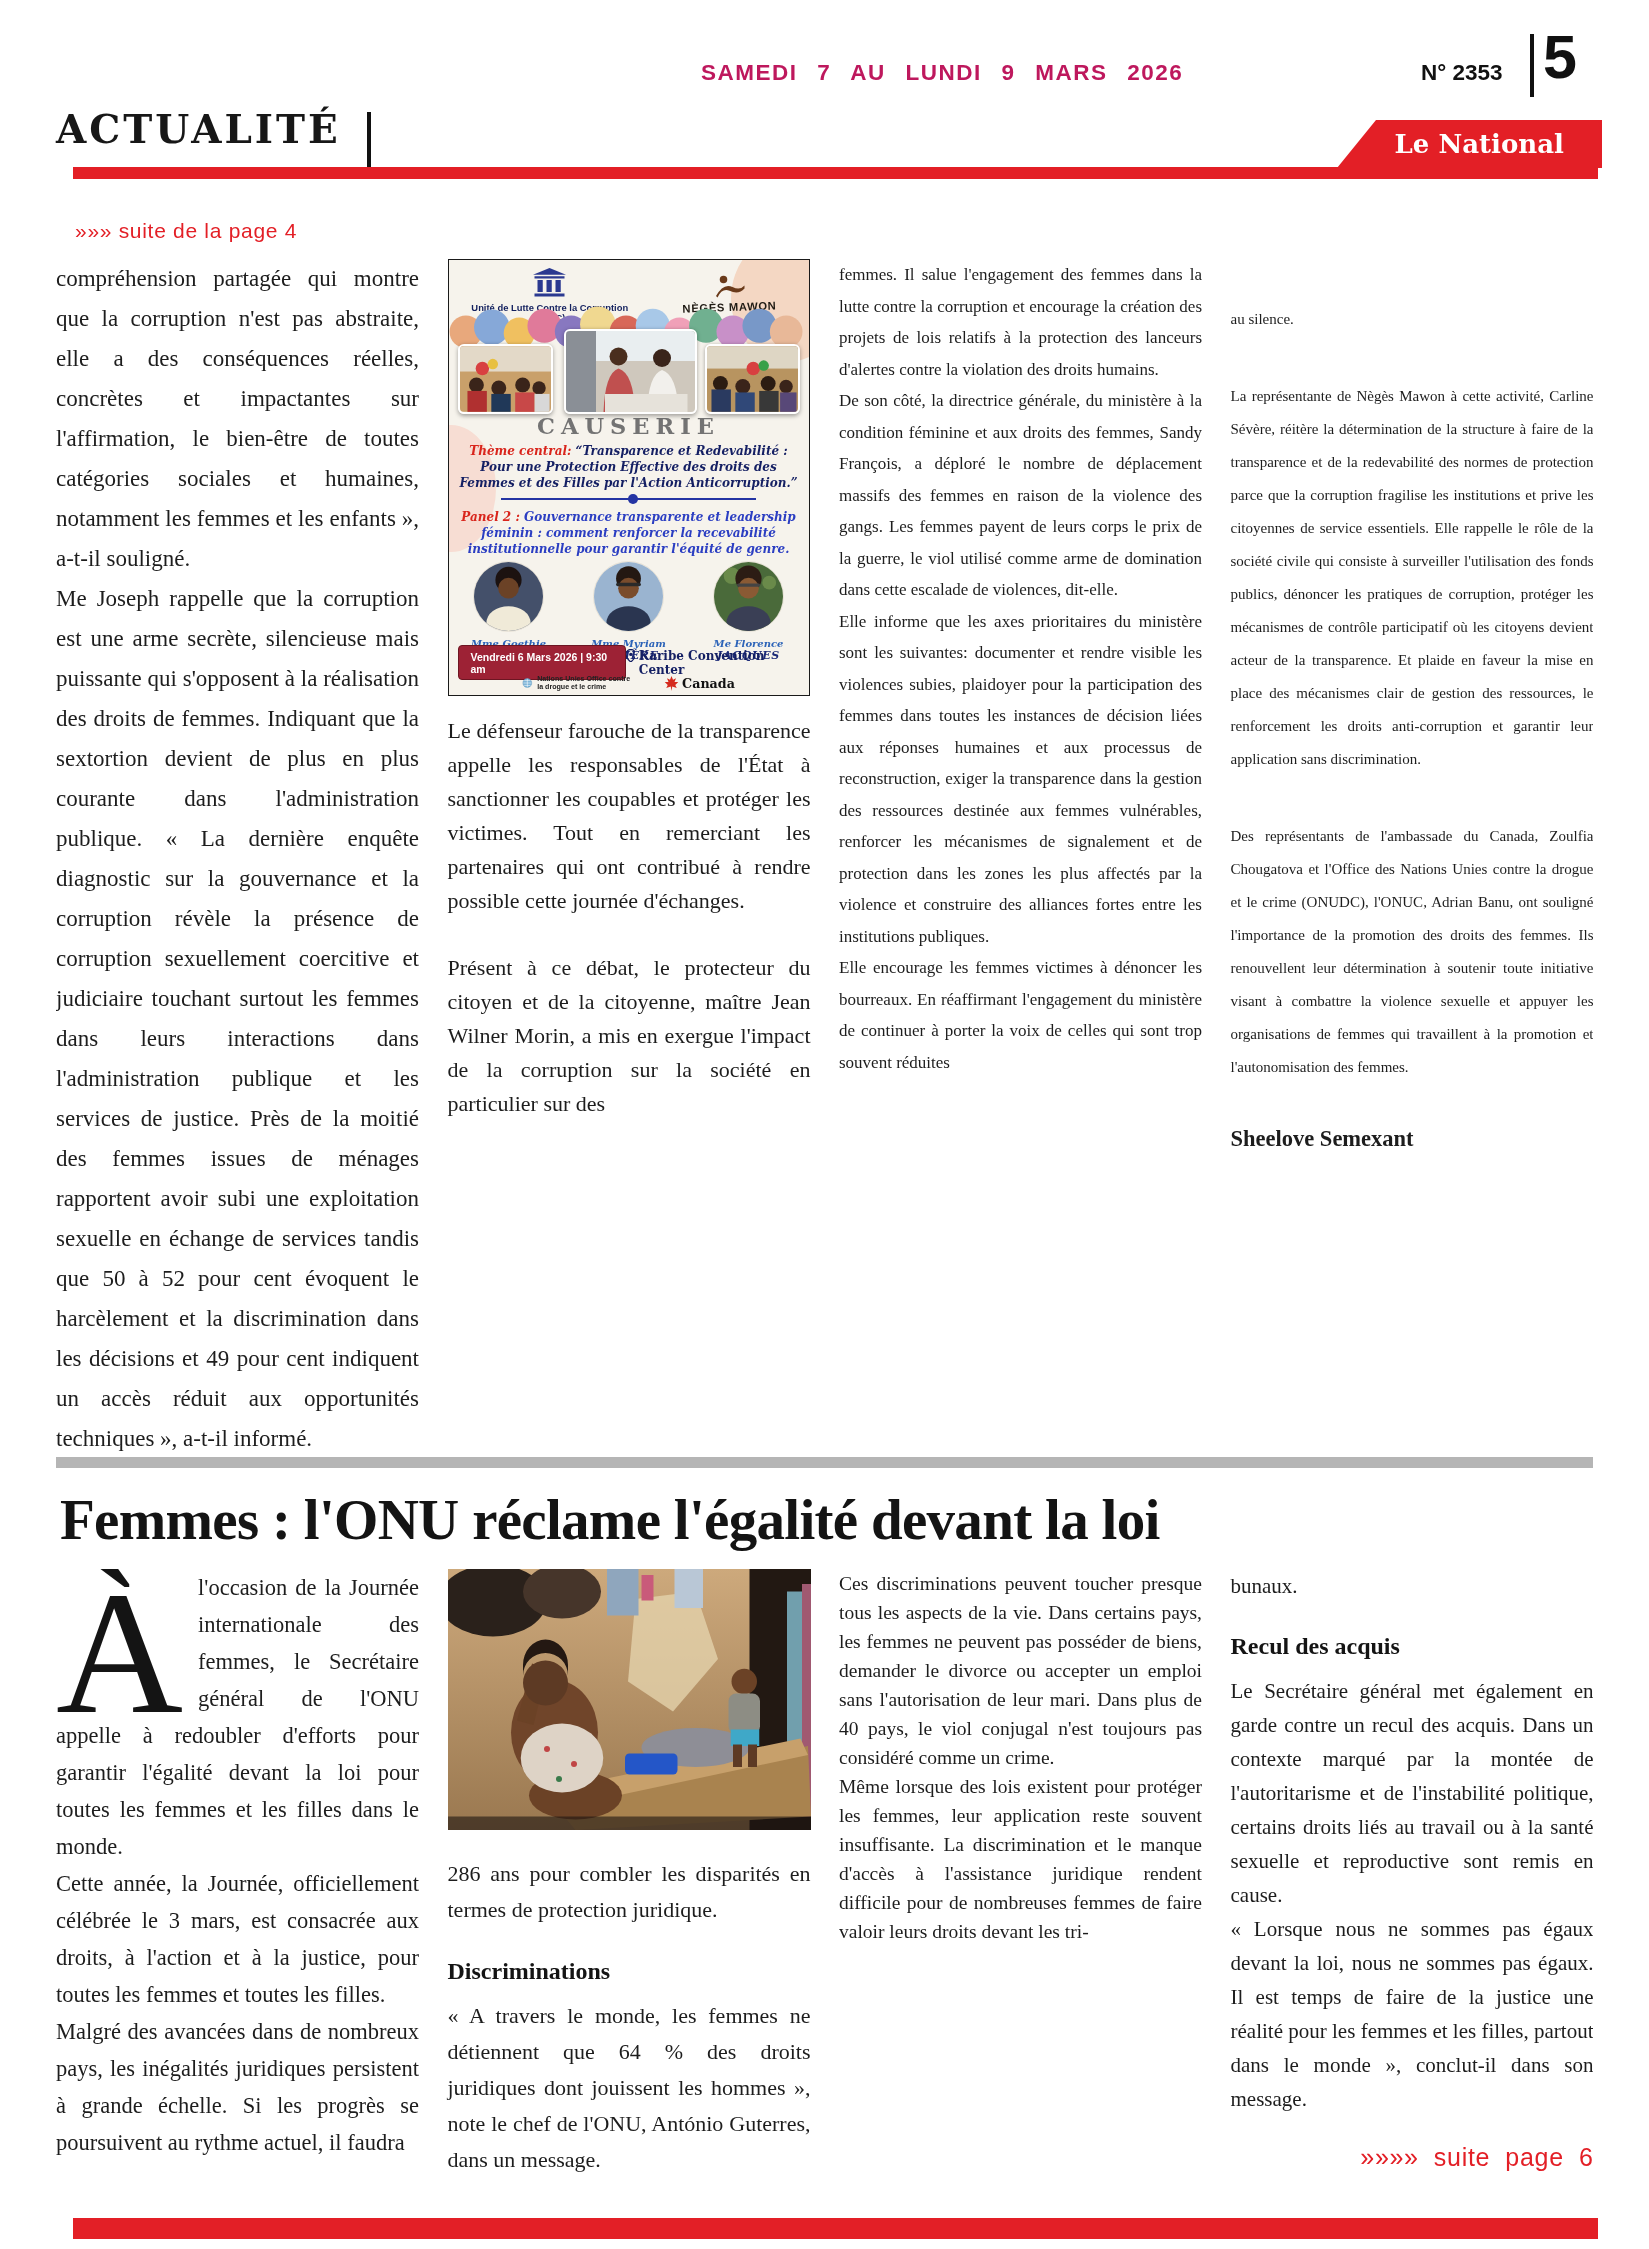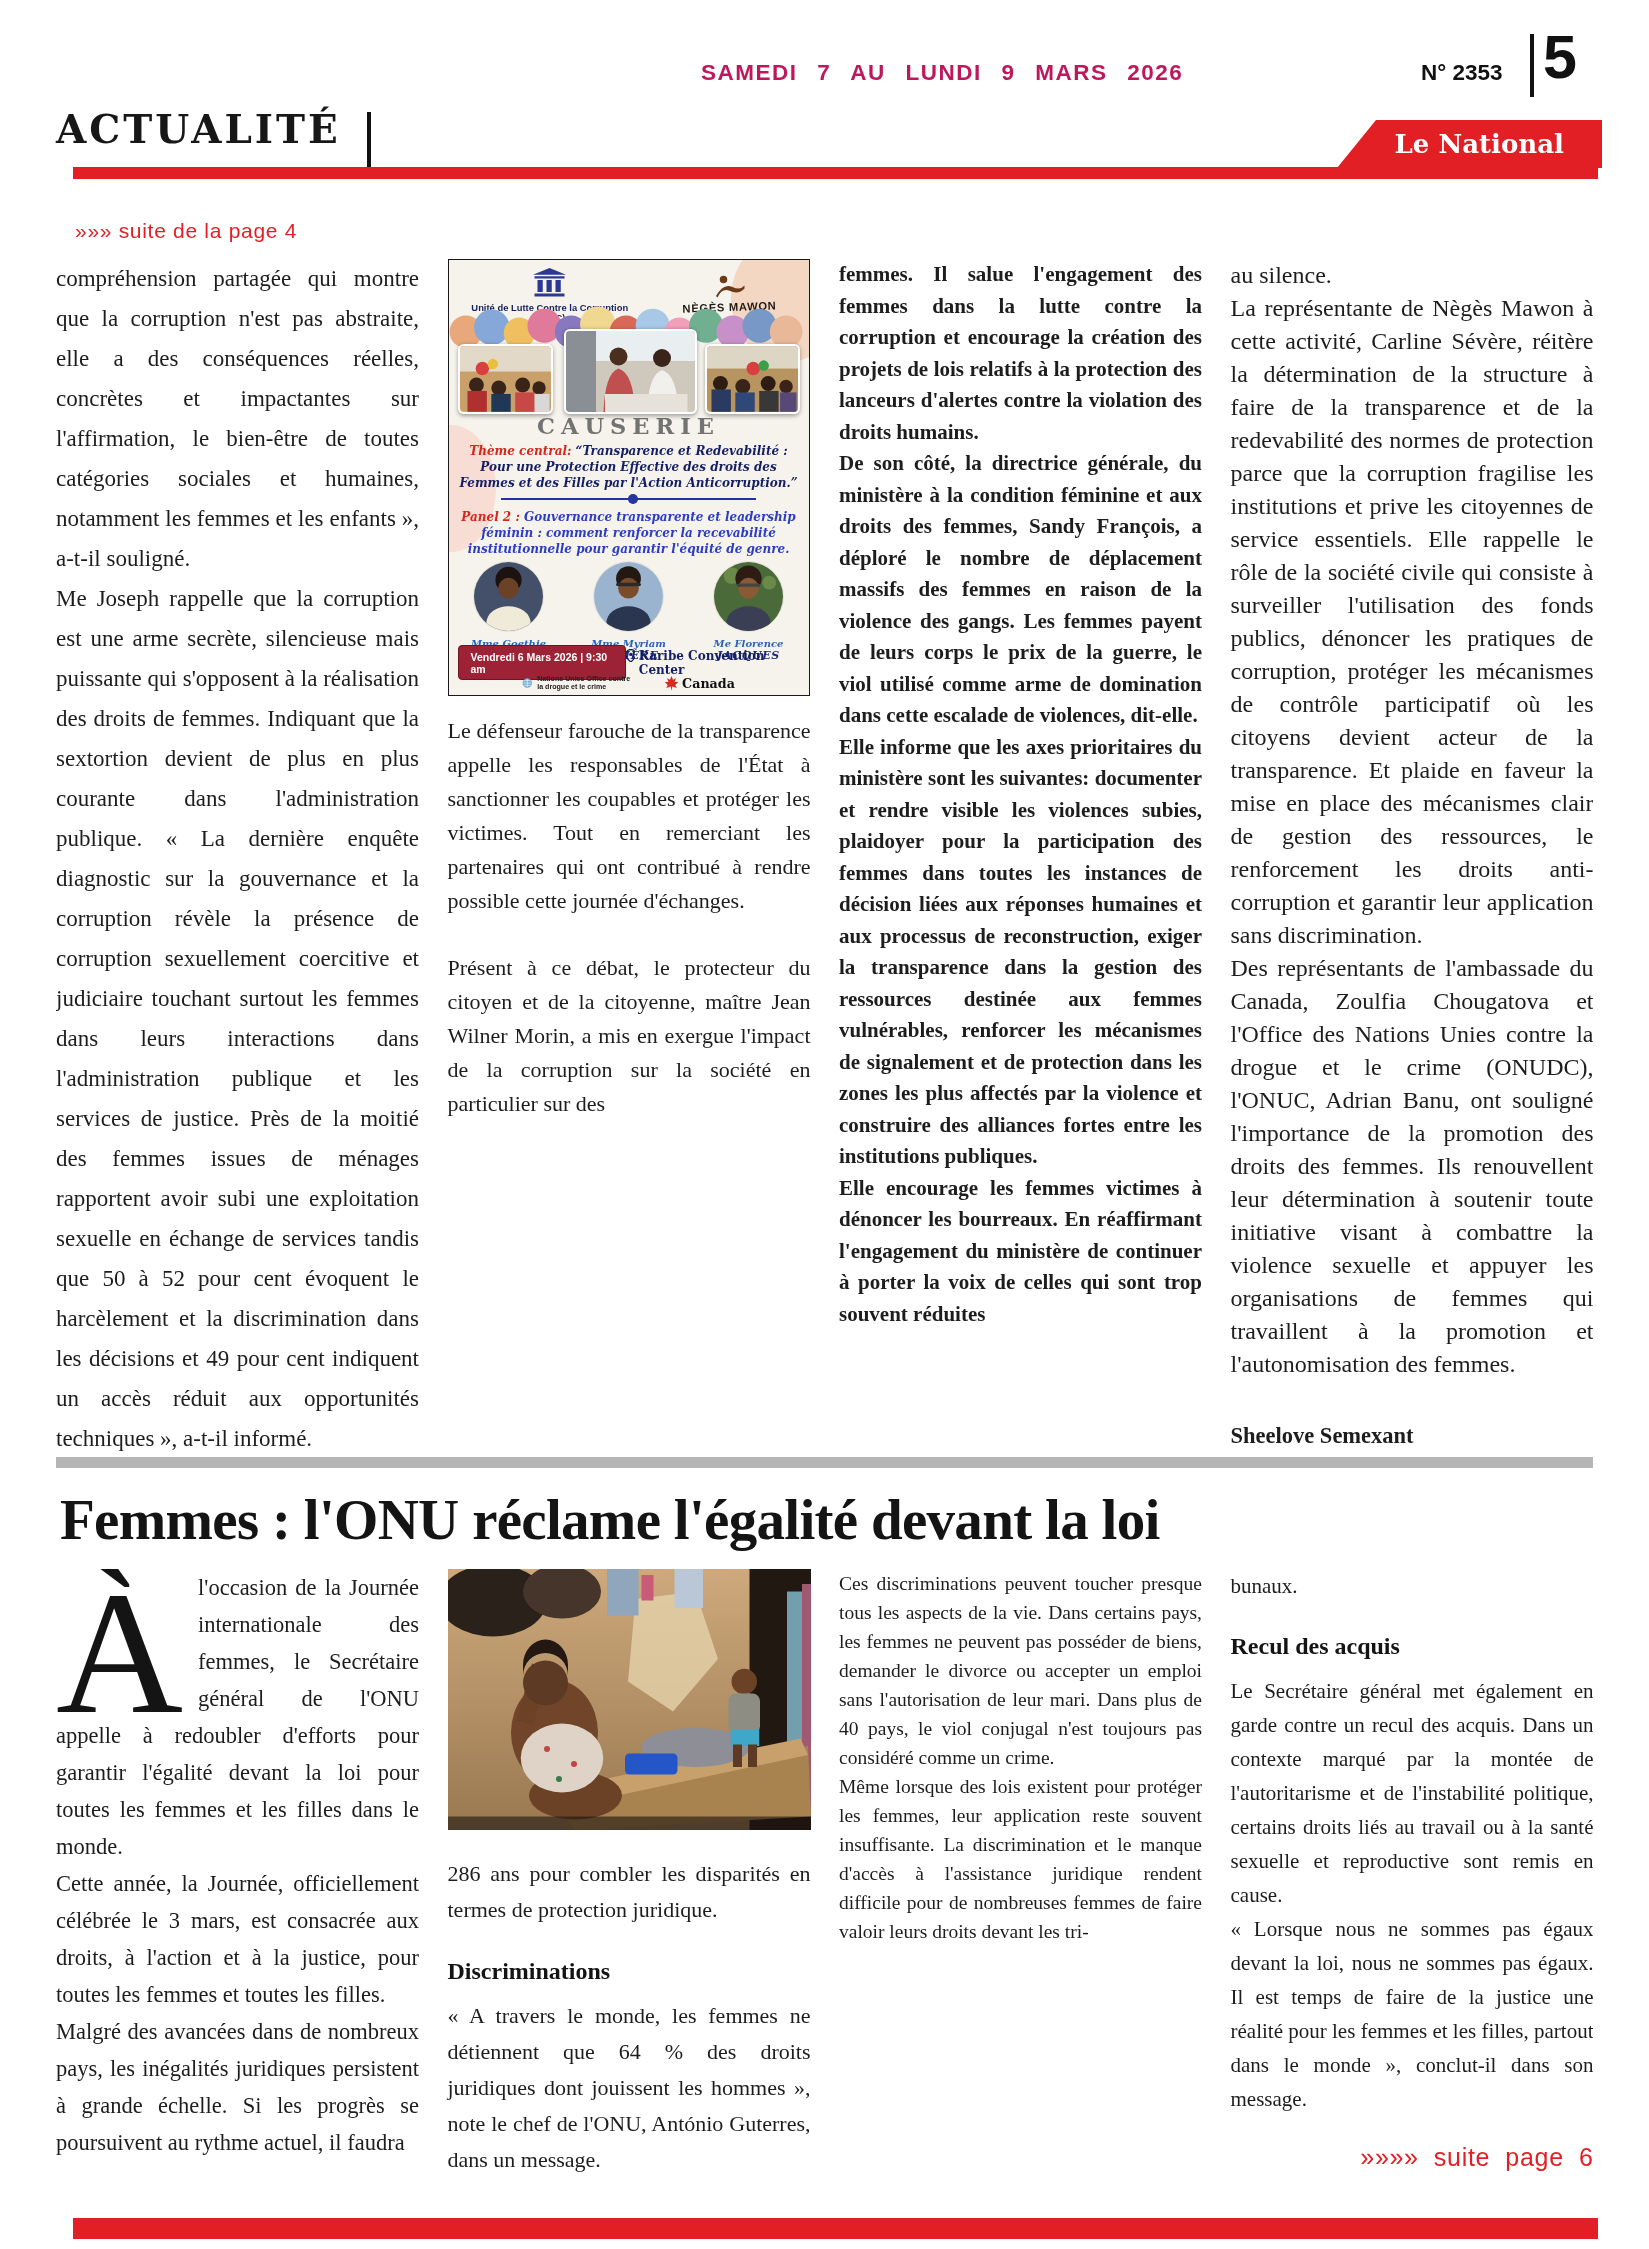--- a/index.html
+++ b/index.html
@@ -26,22 +26,22 @@
     font-size:21px;letter-spacing:0.7px;}
 
   
   .top-cols{position:absolute;left:56px;top:259px;width:1537px;height:1198px;overflow:hidden;
     display:grid;grid-template-columns:repeat(4,363px);column-gap:28.5px;}
   .bottom-cols{position:absolute;left:56px;top:1569px;width:1537px;height:646px;overflow:hidden;
     display:grid;grid-template-columns:repeat(4,363px);column-gap:28.5px;}
   .col p{margin:0;text-align:justify;}
   .body-lg p{font-size:23px;line-height:40px;}
   .body-md p{font-size:22px;line-height:34px;}
-  .body-sm p{font-size:21px;line-height:31.5px;font-weight:bold;}
-  .body-md4 p{font-size:24px;line-height:33px;}
+  .body-sm p{font-size:17px;line-height:31.5px;}
+  .body-md4 p{font-size:15px;line-height:33px;margin-top:44px;}
   .gap{margin-top:33px !important;}
   .byline{font-weight:bold;font-size:22.5px;margin-top:42px;}
   .gray-bar{position:absolute;left:56px;top:1457px;width:1537px;height:10.5px;background:#b5b5b5;}
   .footer-strip{position:absolute;left:73px;top:2218px;width:1525px;height:21px;background:#e31f26;}
 
   
   .headline2{position:absolute;left:56px;top:1483px;margin:4px;font-family:"Liberation Serif",serif;
     font-weight:bold;font-size:57px;letter-spacing:-0.7px;color:#141414;white-space:nowrap;}
   .bc1 p{font-size:22.5px;line-height:37px;}
   .bc2 p,.bc2 figcaption{font-size:22px;line-height:36px;text-align:justify;}

